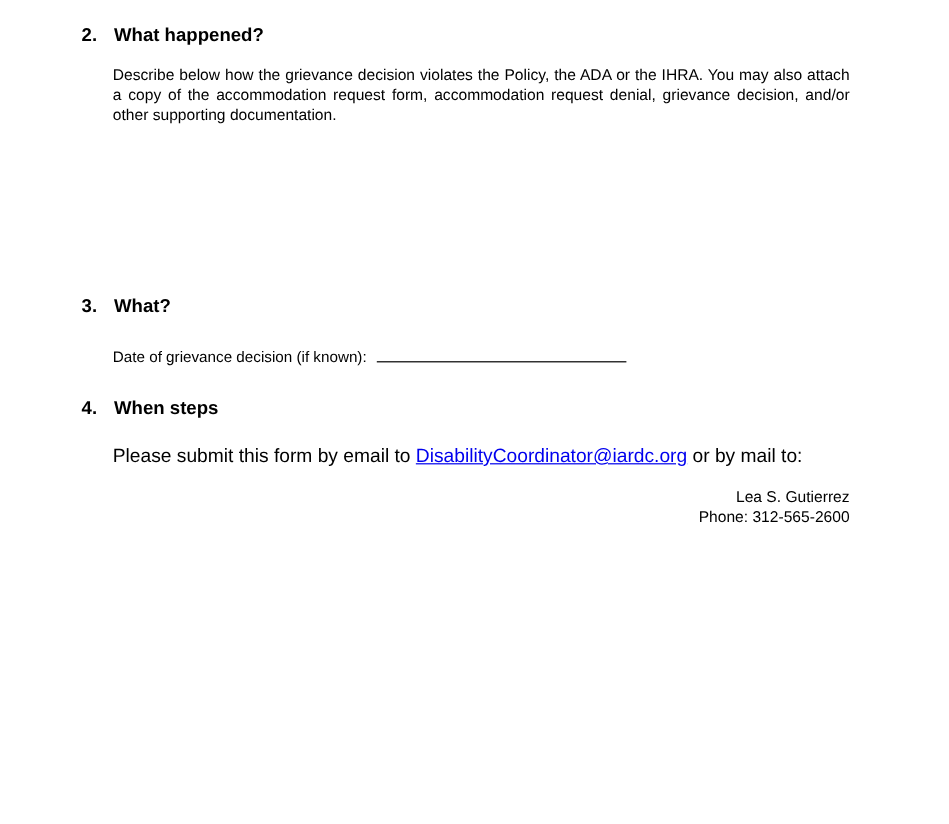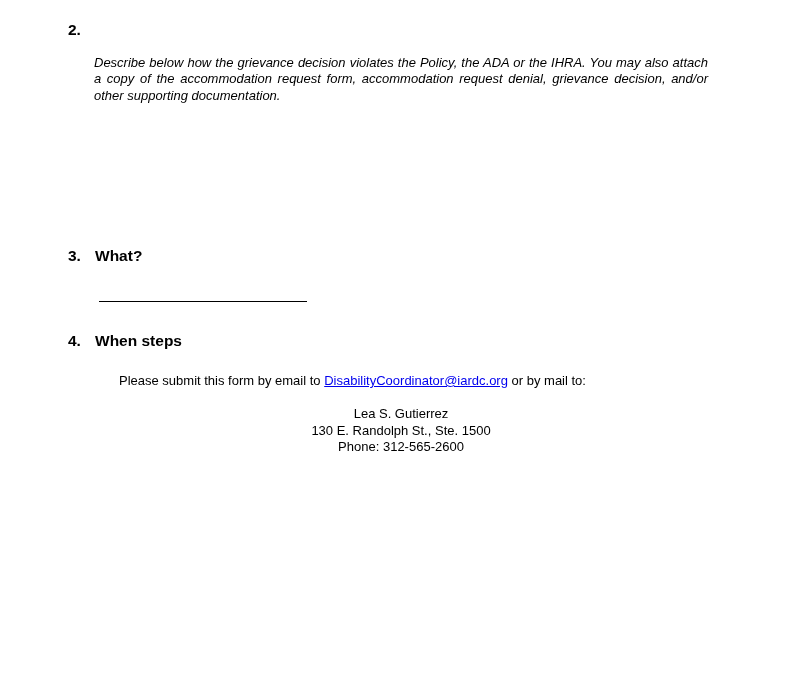--- a/index.html
+++ b/index.html
@@ -28,21 +28,20 @@
   .h-what  { top: 21px; }
   .h-when  { top: 247px; }
   .h-next  { top: 332px; }
 
   .instructions {
     position: absolute;
     left: 94px;
     top: 55px;
     width: 614px;
     font-size: 13px;
-    font-style: italic;
     line-height: 16.4px;
     text-align: justify;
   }
 
   .answer-space {
     position: absolute;
     left: 94px;
     top: 110px;
     width: 614px;
     height: 130px;
@@ -62,70 +61,70 @@
     height: 13px;
     margin-left: 5px;
     border-bottom: 1px solid #000000;
     vertical-align: baseline;
   }
 
   .submit-line {
     position: absolute;
     left: 94px;
     top: 373px;
-    font-size: 13px;
+    font-size: 16px;
     line-height: 16px;
     white-space: nowrap;
-    margin-left: 25px;
   }
   .email-link {
     text-decoration: underline;
     cursor: pointer;
   }
 
   .address-block {
     position: absolute;
     left: 94px;
     top: 406px;
     width: 614px;
-    text-align: center;
+    text-align: right;
     font-size: 13px;
     line-height: 16.6px;
   }
 </style>
 </head>
 <body>
 
 <div class="page" style="background: rgb(255, 255, 255); color: rgb(0, 0, 0);">
 
   <div class="heading h-what">
     <span class="num">2.</span>
+    <span>What happened?</span>
   </div>
 
   <div class="instructions">Describe below how the grievance decision violates the Policy, the ADA or the IHRA. You may also attach a copy of the accommodation request form, accommodation request denial, grievance decision, and/or other supporting documentation.</div>
 
   <div class="answer-space"></div>
 
   <div class="heading h-when">
     <span class="num">3.</span>
     <span>What?</span>
   </div>
 
   <div class="date-row">
+    <span>Date of grievance decision (if known):</span>
     <span class="blank-line"></span>
   </div>
 
   <div class="heading h-next">
     <span class="num">4.</span>
     <span>When steps</span>
   </div>
 
   <div class="submit-line">
     <span>Please submit this form by email to </span><span class="email-link" style="color: rgb(0, 0, 238);">DisabilityCoordinator@iardc.org</span><span> or by mail to:</span>
   </div>
 
   <div class="address-block">
     <div>Lea S. Gutierrez</div>
-    <div>130 E. Randolph St., Ste. 1500</div>
     <div>Phone: 312-565-2600</div>
   </div>
 
 </div>
 
 </body></html>

